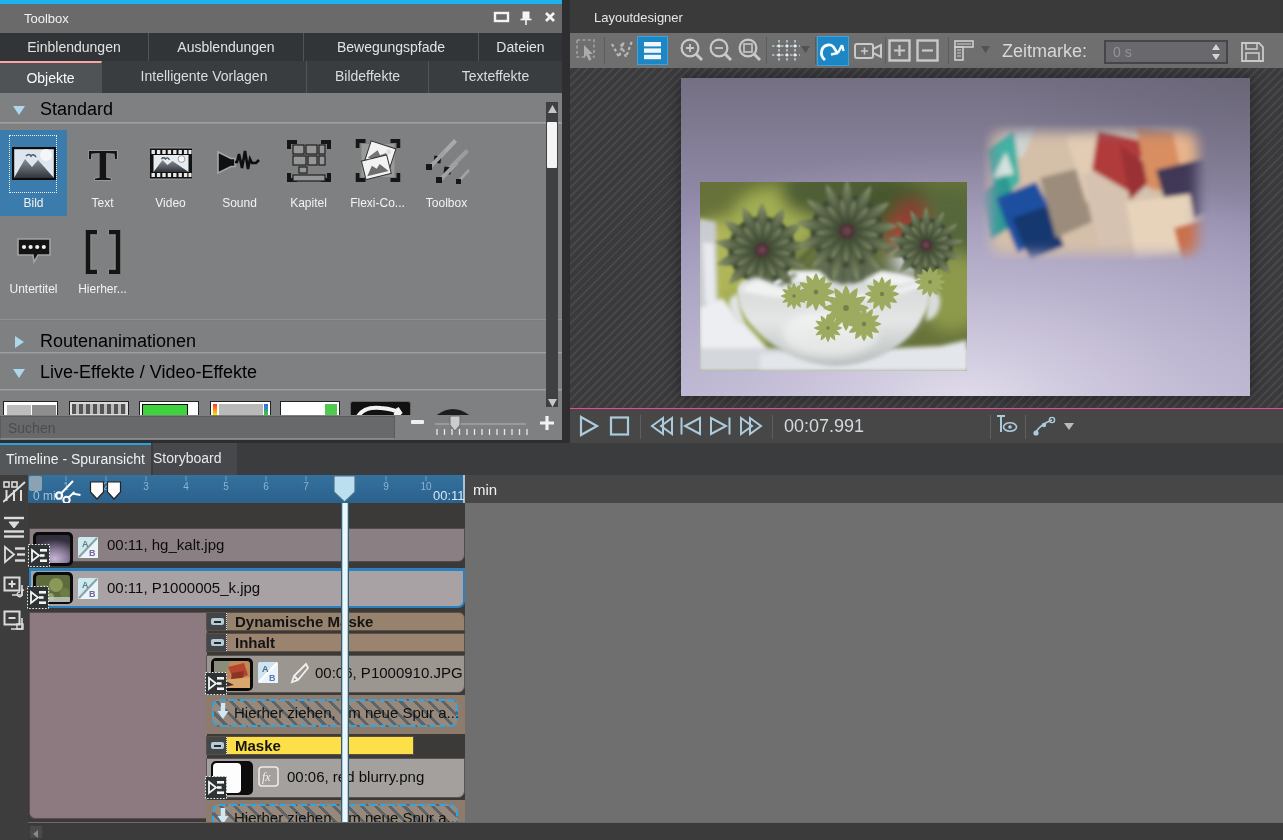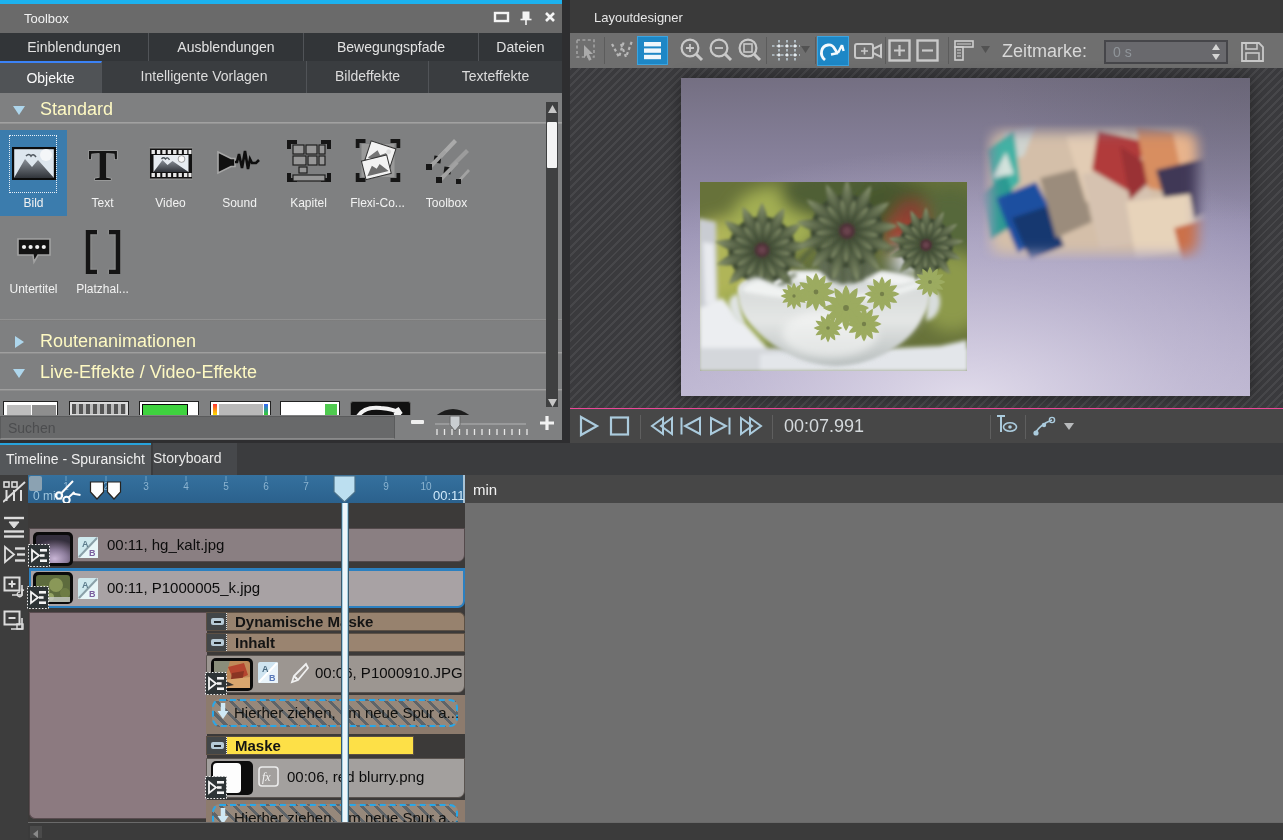--- a/index.html
+++ b/index.html
@@ -4,21 +4,21 @@
 html,body{width:1283px;height:840px;overflow:hidden;background:#2e2e30;font-family:"Liberation Sans",sans-serif}
 .abs{position:absolute}
 #toolbox{left:0;top:0;width:562px;height:443px;background:#7f8081}
 #tbblue{left:0;top:0;width:562px;height:4px;background:#1cb2ef}
 #tbtitle{left:0;top:4px;width:562px;height:29px;background:#6a6a6a;color:#f2f2f2;font-size:13px;line-height:29px;padding-left:24px}
 #tabr1{left:0;top:33px;width:562px;height:28px;background:#323538}
 #tabr2{left:0;top:61px;width:562px;height:32px;background:#3a3d40}
 .t1{position:absolute;top:0;height:28px;line-height:28px;text-align:center;color:#e2e2e2;font-size:14px;border-right:1px solid #515458}
 .t2{position:absolute;top:0;height:32px;line-height:30px;text-align:center;color:#dcdcdc;font-size:14px;border-right:1px solid #515458}
 #tbcontent{left:0;top:93px;width:562px;height:347px;background:#7f8081;overflow:hidden}
-.sechead{position:absolute;left:0;width:562px;color:#fef9c3;font-size:18px}
+.sechead{position:absolute;left:0;width:562px;color:#000000;font-size:18px}
 .cell{position:absolute;width:67px;height:86px}
 .cell .lbl{position:absolute;left:-8px;right:-8px;bottom:6px;text-align:center;color:#f2f2f2;font-size:12px;white-space:nowrap}
 .cell .ic{position:absolute;left:50%;top:17px;transform:translateX(-50%)}
 #tbbottom{left:0;top:440px;width:562px;height:3px;background:#2e2e30}
 #gapv{left:562px;top:0;width:8px;height:443px;background:#2e2e30}
 
 #ld{left:570px;top:0;width:713px;height:443px;background:#3a3a3a}
 #ldtitle{left:0;top:0;width:713px;height:33px;background:#3a3a3a;color:#e6e6e6;font-size:13px;line-height:35px;padding-left:24px}
 #ldtoolbar{left:0;top:33px;width:713px;height:35px;background:#6f6f6f}
 #ldhatch{left:0;top:68px;width:713px;height:340px;background:repeating-linear-gradient(135deg,#47474a 0 2px,#3a3a3d 2px 6px)}
@@ -58,21 +58,21 @@
       <path d="M60,5 l8,8 m0,-8 l-8,8" stroke="#f4f4f4" stroke-width="2.6"></path>
     </svg>
   </div>
   <div class="abs" id="tabr1">
     <div class="t1" style="left:0;width:149px">Einblendungen</div>
     <div class="t1" style="left:149px;width:155px">Ausblendungen</div>
     <div class="t1" style="left:304px;width:175px">Bewegungspfade</div>
     <div class="t1" style="left:479px;width:83px;border-right:none">Dateien</div>
   </div>
   <div class="abs" id="tabr2">
-    <div class="t2" style="left:0;width:102px;background:#505356;border-top:2px solid #3b82f6;color:#fafafa">Objekte</div>
+    <div class="t2" style="left:0;width:102px;background:#505356;border-top:2px solid #fca5a5;color:#fafafa">Objekte</div>
     <div class="t2" style="left:102px;width:205px">Intelligente Vorlagen</div>
     <div class="t2" style="left:307px;width:122px">Bildeffekte</div>
     <div class="t2" style="left:429px;width:133px;border-right:none">Texteffekte</div>
   </div>
   <div class="abs" id="tbcontent">
 
     <div class="sechead" style="top:2px;height:28px;line-height:28px">
       <svg class="abs" style="left:13px;top:11px" width="12" height="10">
           <polygon points="0,0 12,0 6,9" fill="#aed6ec"></polygon>
         </svg>
@@ -203,21 +203,21 @@
       </svg>
         <div class="lbl">Untertitel</div>
       </div>
     <div class="cell" style="left:69px;top:123px">
         <svg class="ic" width="36" height="44" viewBox="0 0 36 44" style="top:14px">
         <g stroke="#141414" stroke-width="4.6" fill="none" style="filter:drop-shadow(0 0 1px #a8a8a8)">
             <path d="M12,2 H3 v40 h9"></path>
             <path d="M24,2 h9 v40 h-9"></path>
           </g>
       </svg>
-        <div class="lbl">Platzhal...</div>
+        <div class="lbl">Hierher...</div>
       </div>
 
     <div class="abs" style="left:0;top:226px;width:562px;height:2px;background:linear-gradient(#9a9a9a,#747474)"></div>
     <div class="sechead" style="top:234px;height:28px;line-height:28px">
       <svg class="abs" style="left:15px;top:9px" width="10" height="12">
           <polygon points="0,0 9,6 0,12" fill="#aed6ec"></polygon>
         </svg>
       <span style="position:absolute;left:40px">Routenanimationen</span>
     </div>
     <div class="abs" style="left:0;top:259px;width:562px;height:2px;background:linear-gradient(#a8a8a8,#848484)"></div>

